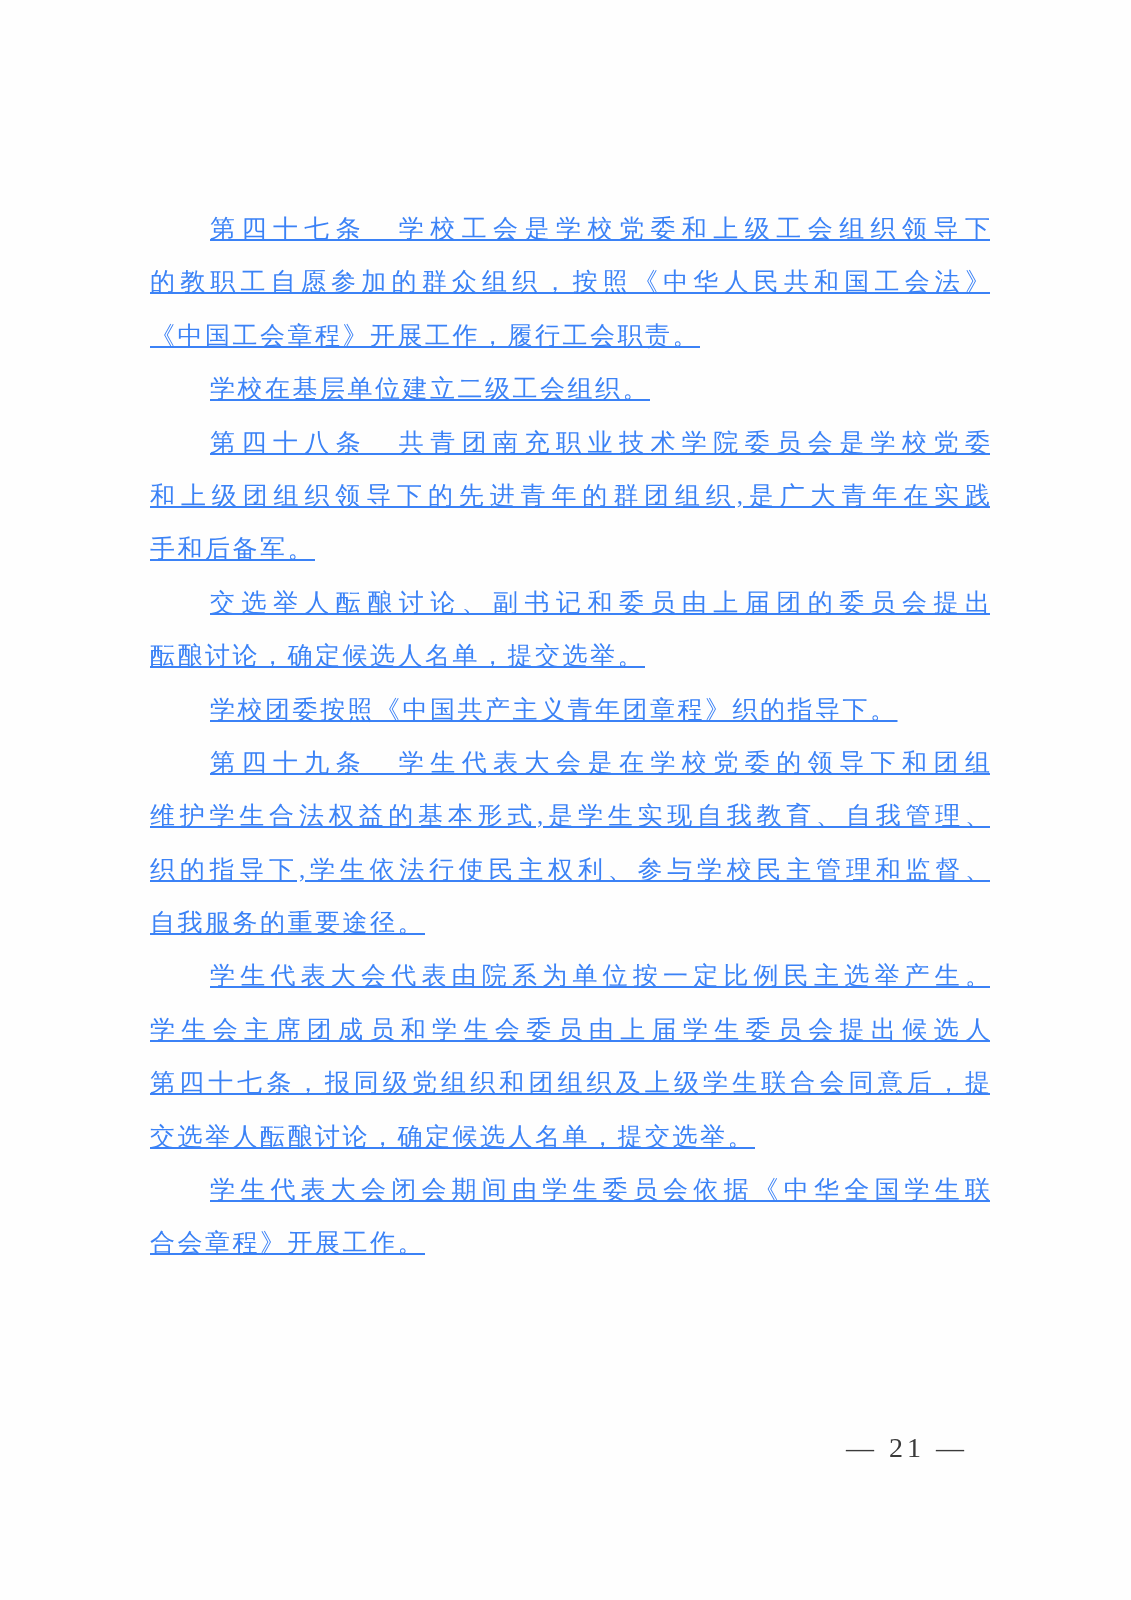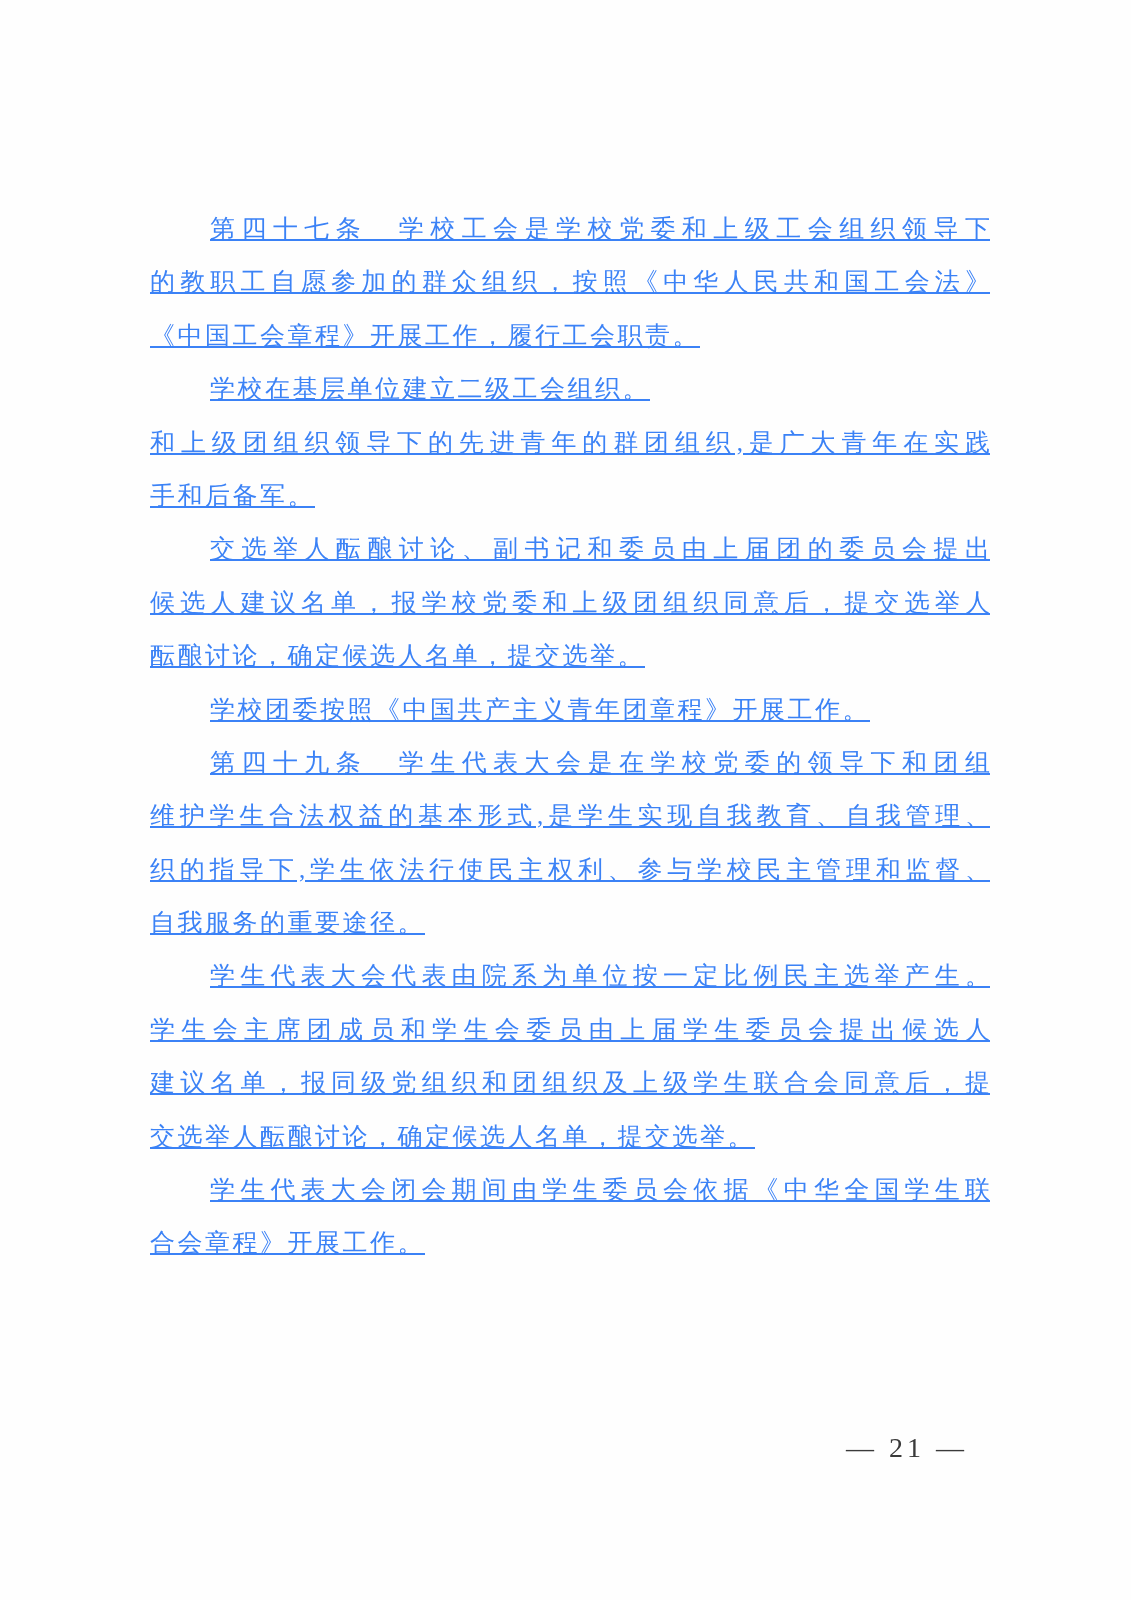--- a/index.html
+++ b/index.html
@@ -54,31 +54,31 @@
   }
 </style>
 </head>
 <body>
 
 <main class="doc-body">
   <div class="line indent full">第四十七条　学校工会是学校党委和上级工会组织领导下</div>
   <div class="line full">的教职工自愿参加的群众组织，按照《中华人民共和国工会法》</div>
   <div class="line last">《中国工会章程》开展工作，履行工会职责。</div>
   <div class="line indent last">学校在基层单位建立二级工会组织。</div>
+  <div class="line indent full">第四十八条　共青团南充职业技术学院委员会是学校党委</div>
   <div class="line full">和上级团组织领导下的先进青年的群团组织,是广大青年在实践</div>
   <div class="line last">手和后备军。</div>
   <div class="line indent full">交选举人酝酿讨论、副书记和委员由上届团的委员会提出</div>
-  <div class="line full">候选人建议名单，报学校党委和上级团组织同意后，提交选举人</div>
   <div class="line last">酝酿讨论，确定候选人名单，提交选举。</div>
-  <div class="line indent last">学校团委按照《中国共产主义青年团章程》开展工作。</div>
+  <div class="line indent last">学校团委按照《中国共产主义青年团章程》织的指导下。</div>
   <div class="line indent full">第四十九条　学生代表大会是在学校党委的领导下和团组</div>
   <div class="line full">维护学生合法权益的基本形式,是学生实现自我教育、自我管理、</div>
   <div class="line full">织的指导下,学生依法行使民主权利、参与学校民主管理和监督、</div>
   <div class="line last">自我服务的重要途径。</div>
   <div class="line indent full">学生代表大会代表由院系为单位按一定比例民主选举产生。</div>
   <div class="line full">学生会主席团成员和学生会委员由上届学生委员会提出候选人</div>
-  <div class="line full">建议名单，报同级党组织和团组织及上级学生联合会同意后，提</div>
+  <div class="line full">第四十七条，报同级党组织和团组织及上级学生联合会同意后，提</div>
   <div class="line last">交选举人酝酿讨论，确定候选人名单，提交选举。</div>
   <div class="line indent full">学生代表大会闭会期间由学生委员会依据《中华全国学生联</div>
   <div class="line last">合会章程》开展工作。</div>
 </main>
 
 <div class="page-number">— 21 —</div>
 
 </body></html>

